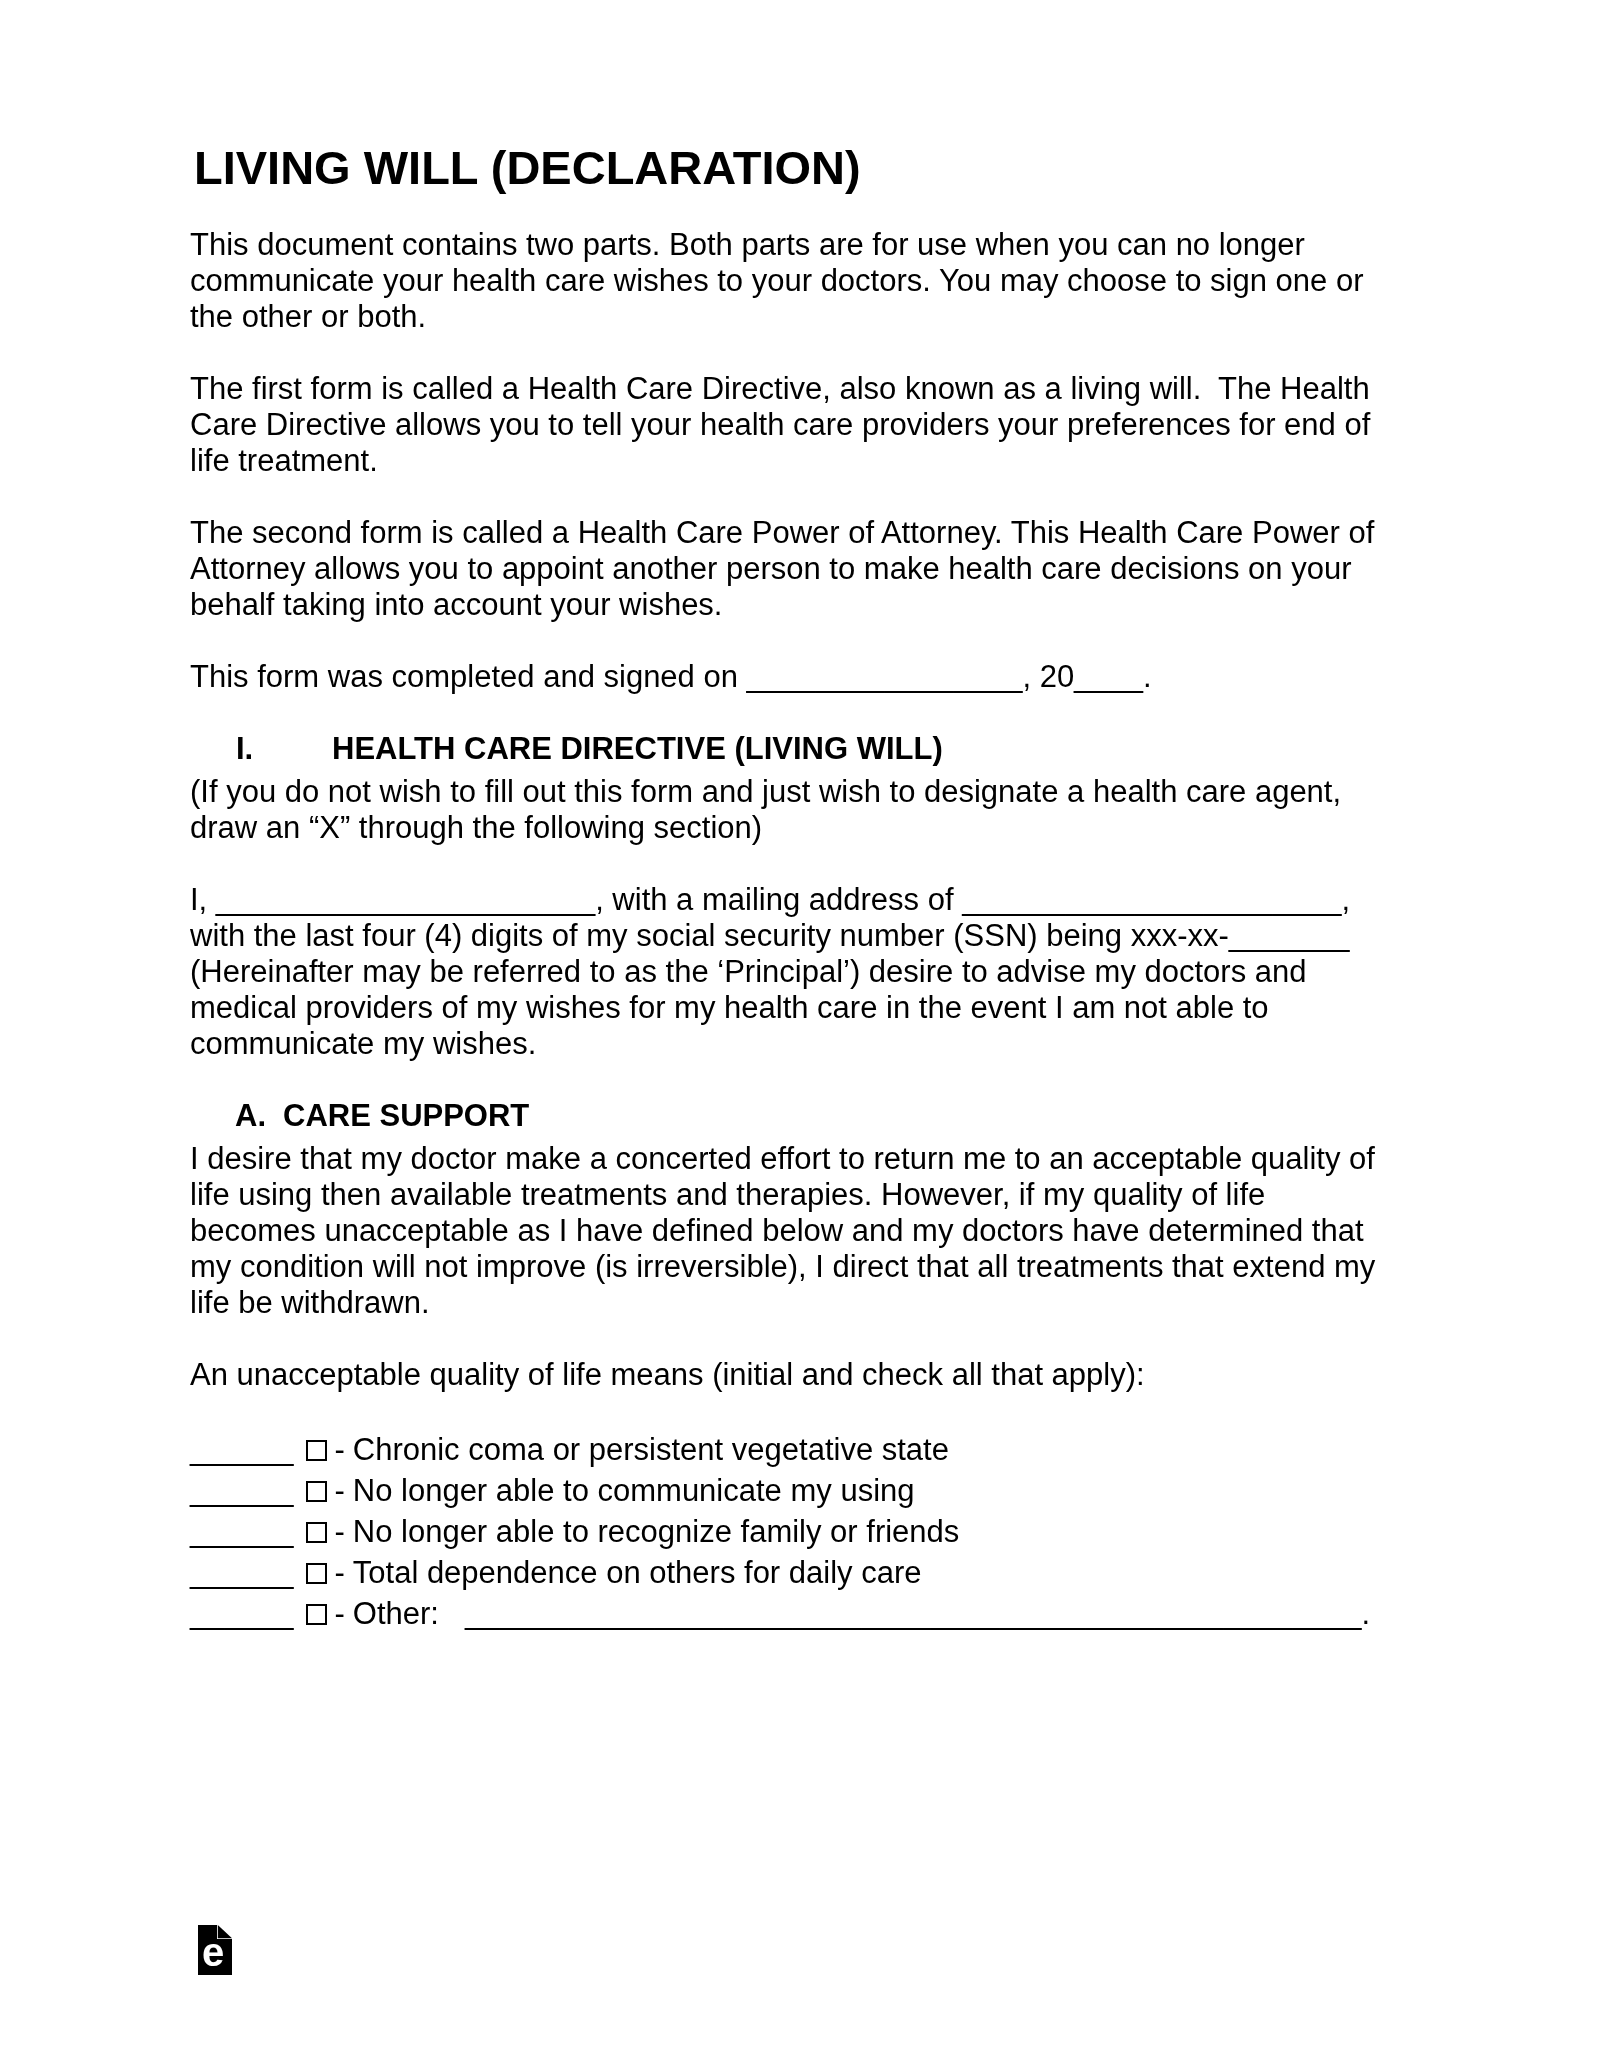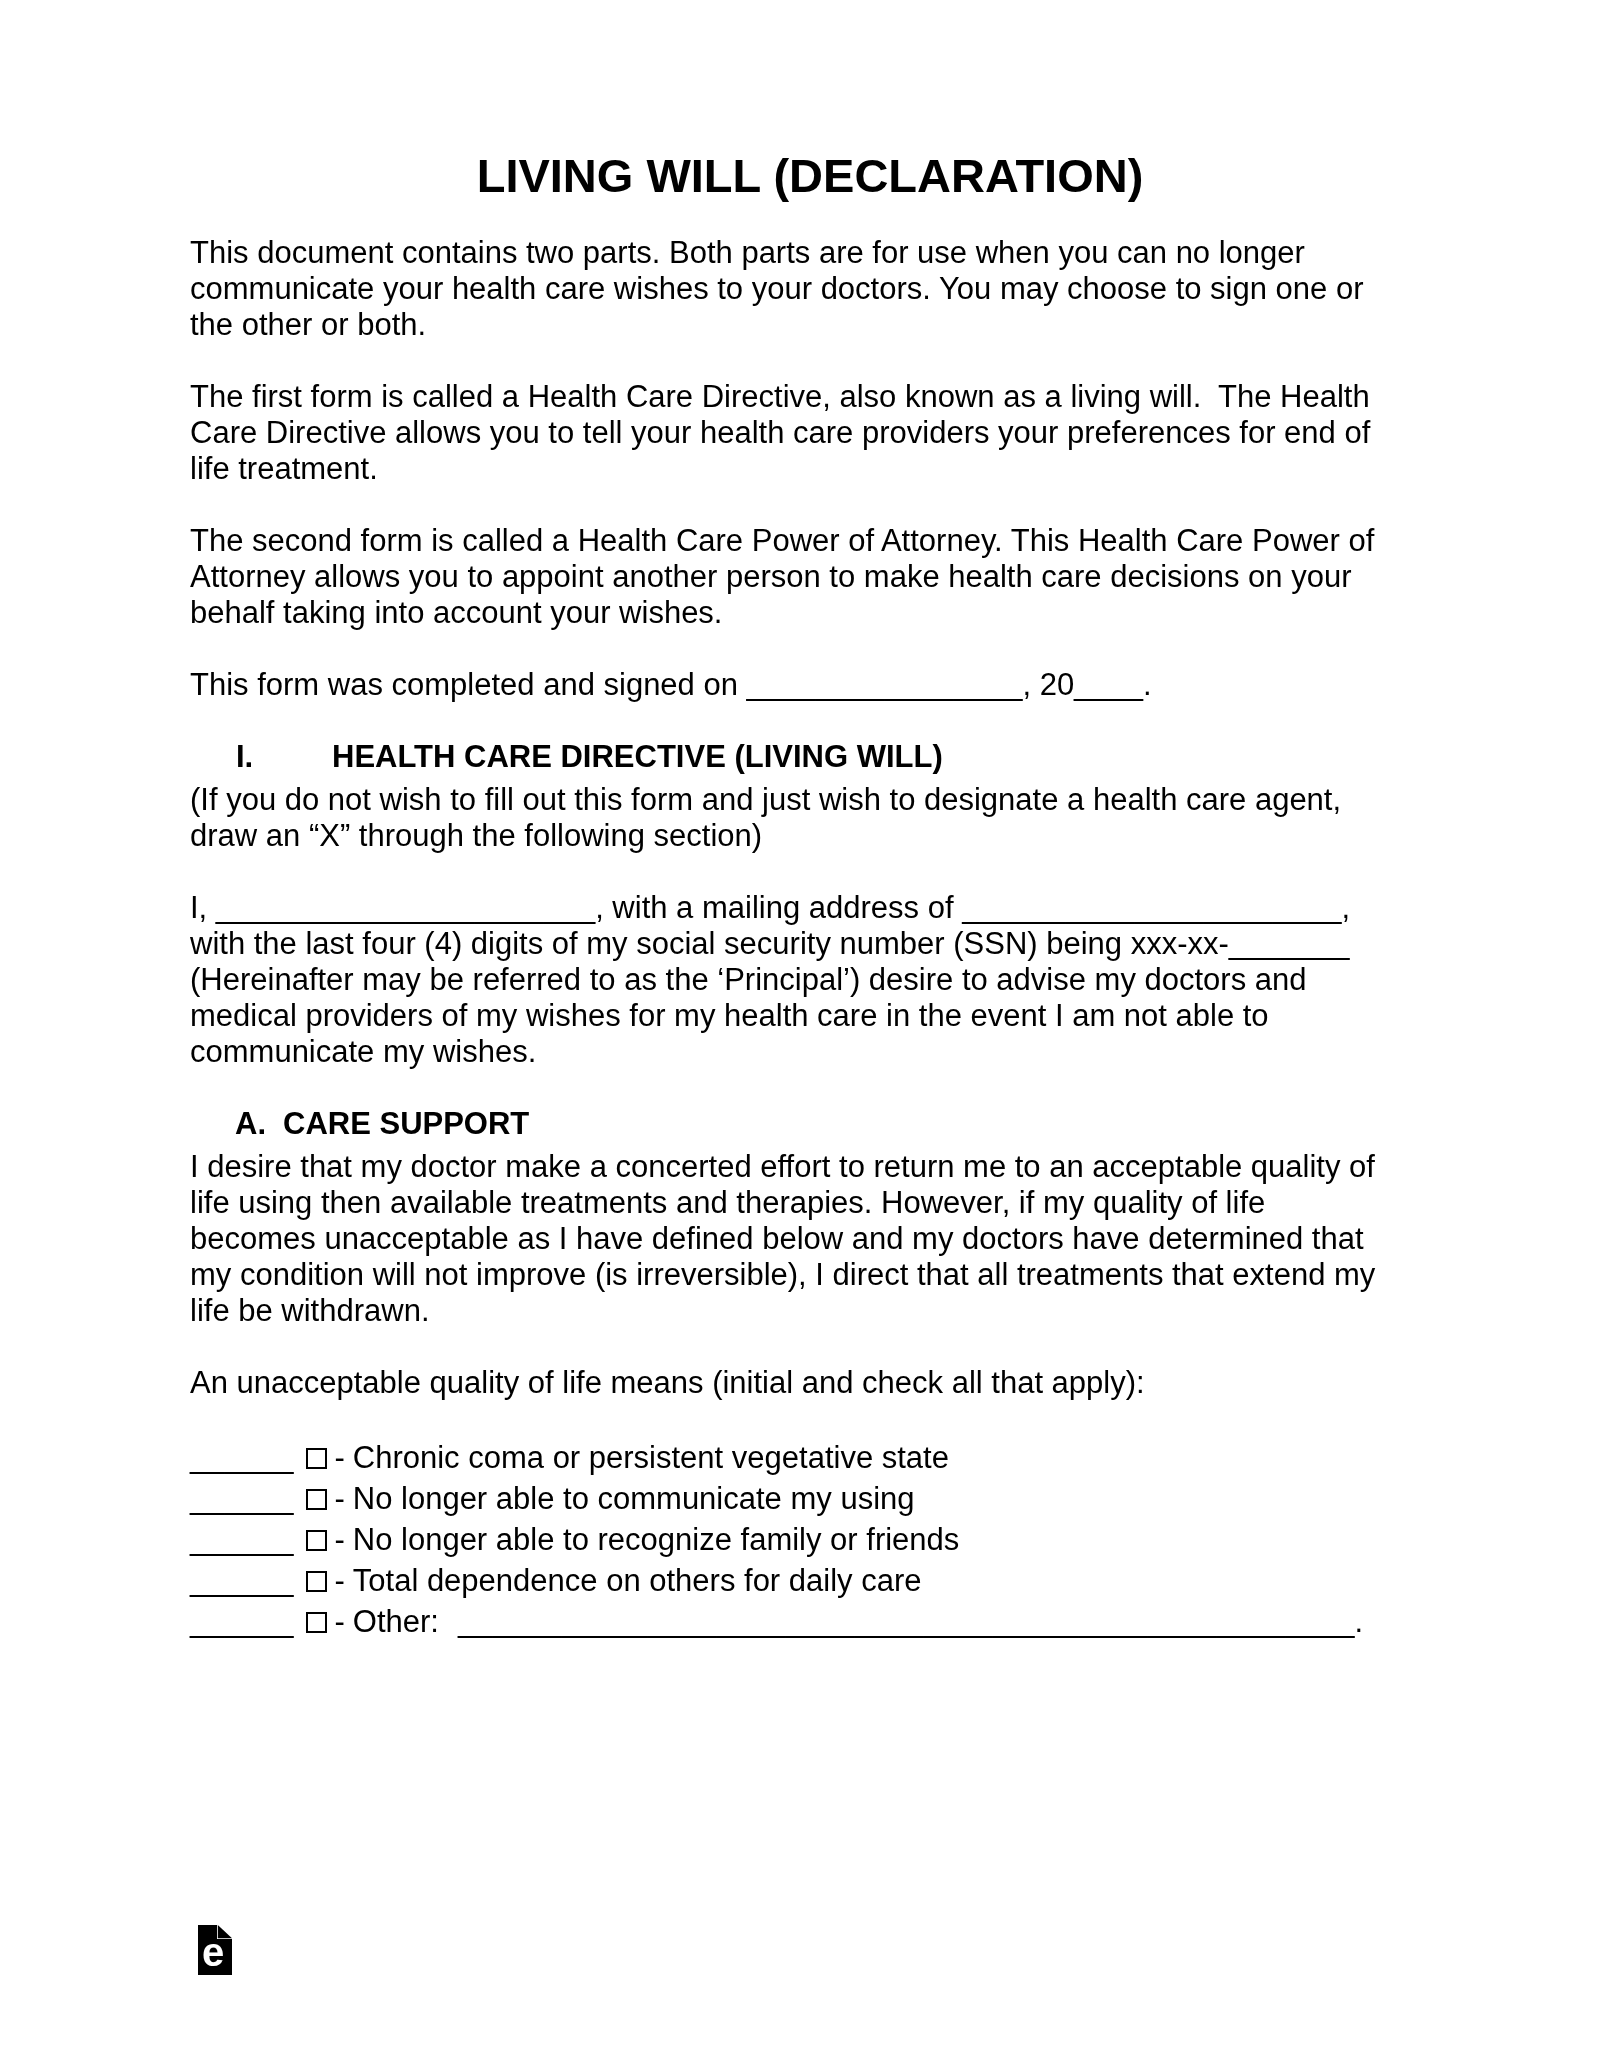--- a/index.html
+++ b/index.html
@@ -14,26 +14,25 @@
   }
   .content {
     position: absolute;
     left: 190px;
     top: 0;
     width: 1240px;
     font-size: 31px;
     line-height: 36px;
   }
   .title {
-    margin: 12px;
+    margin: 4px;
     padding-top: 140px;
     font-size: 47px;
     line-height: 47px;
     font-weight: bold;
-    text-align: center;
     white-space: pre;
   }
   .para {
     margin: 36px 0 0 0;
     white-space: pre;
   }
   .para.first { }
   .para.tight { margin-top: 7px; }
   .hrow {
     display: flex;
@@ -48,21 +47,21 @@
   .chk-box {
     display: inline-block;
     width: 17px;
     height: 17px;
     border: 2px solid #000;
     vertical-align: -1px;
     margin-left: 13px;
     margin-right: 7px;
   }
   .chk-dash { margin-right: 8px; }
-  .chk-fill { margin-left: 19px; }
+  .chk-fill { margin-left: 26px; }
   .logo {
     position: absolute;
     left: 198px;
     top: 1925px;
     width: 34px;
     height: 50px;
   }
 </style>
 </head>
 <body>

